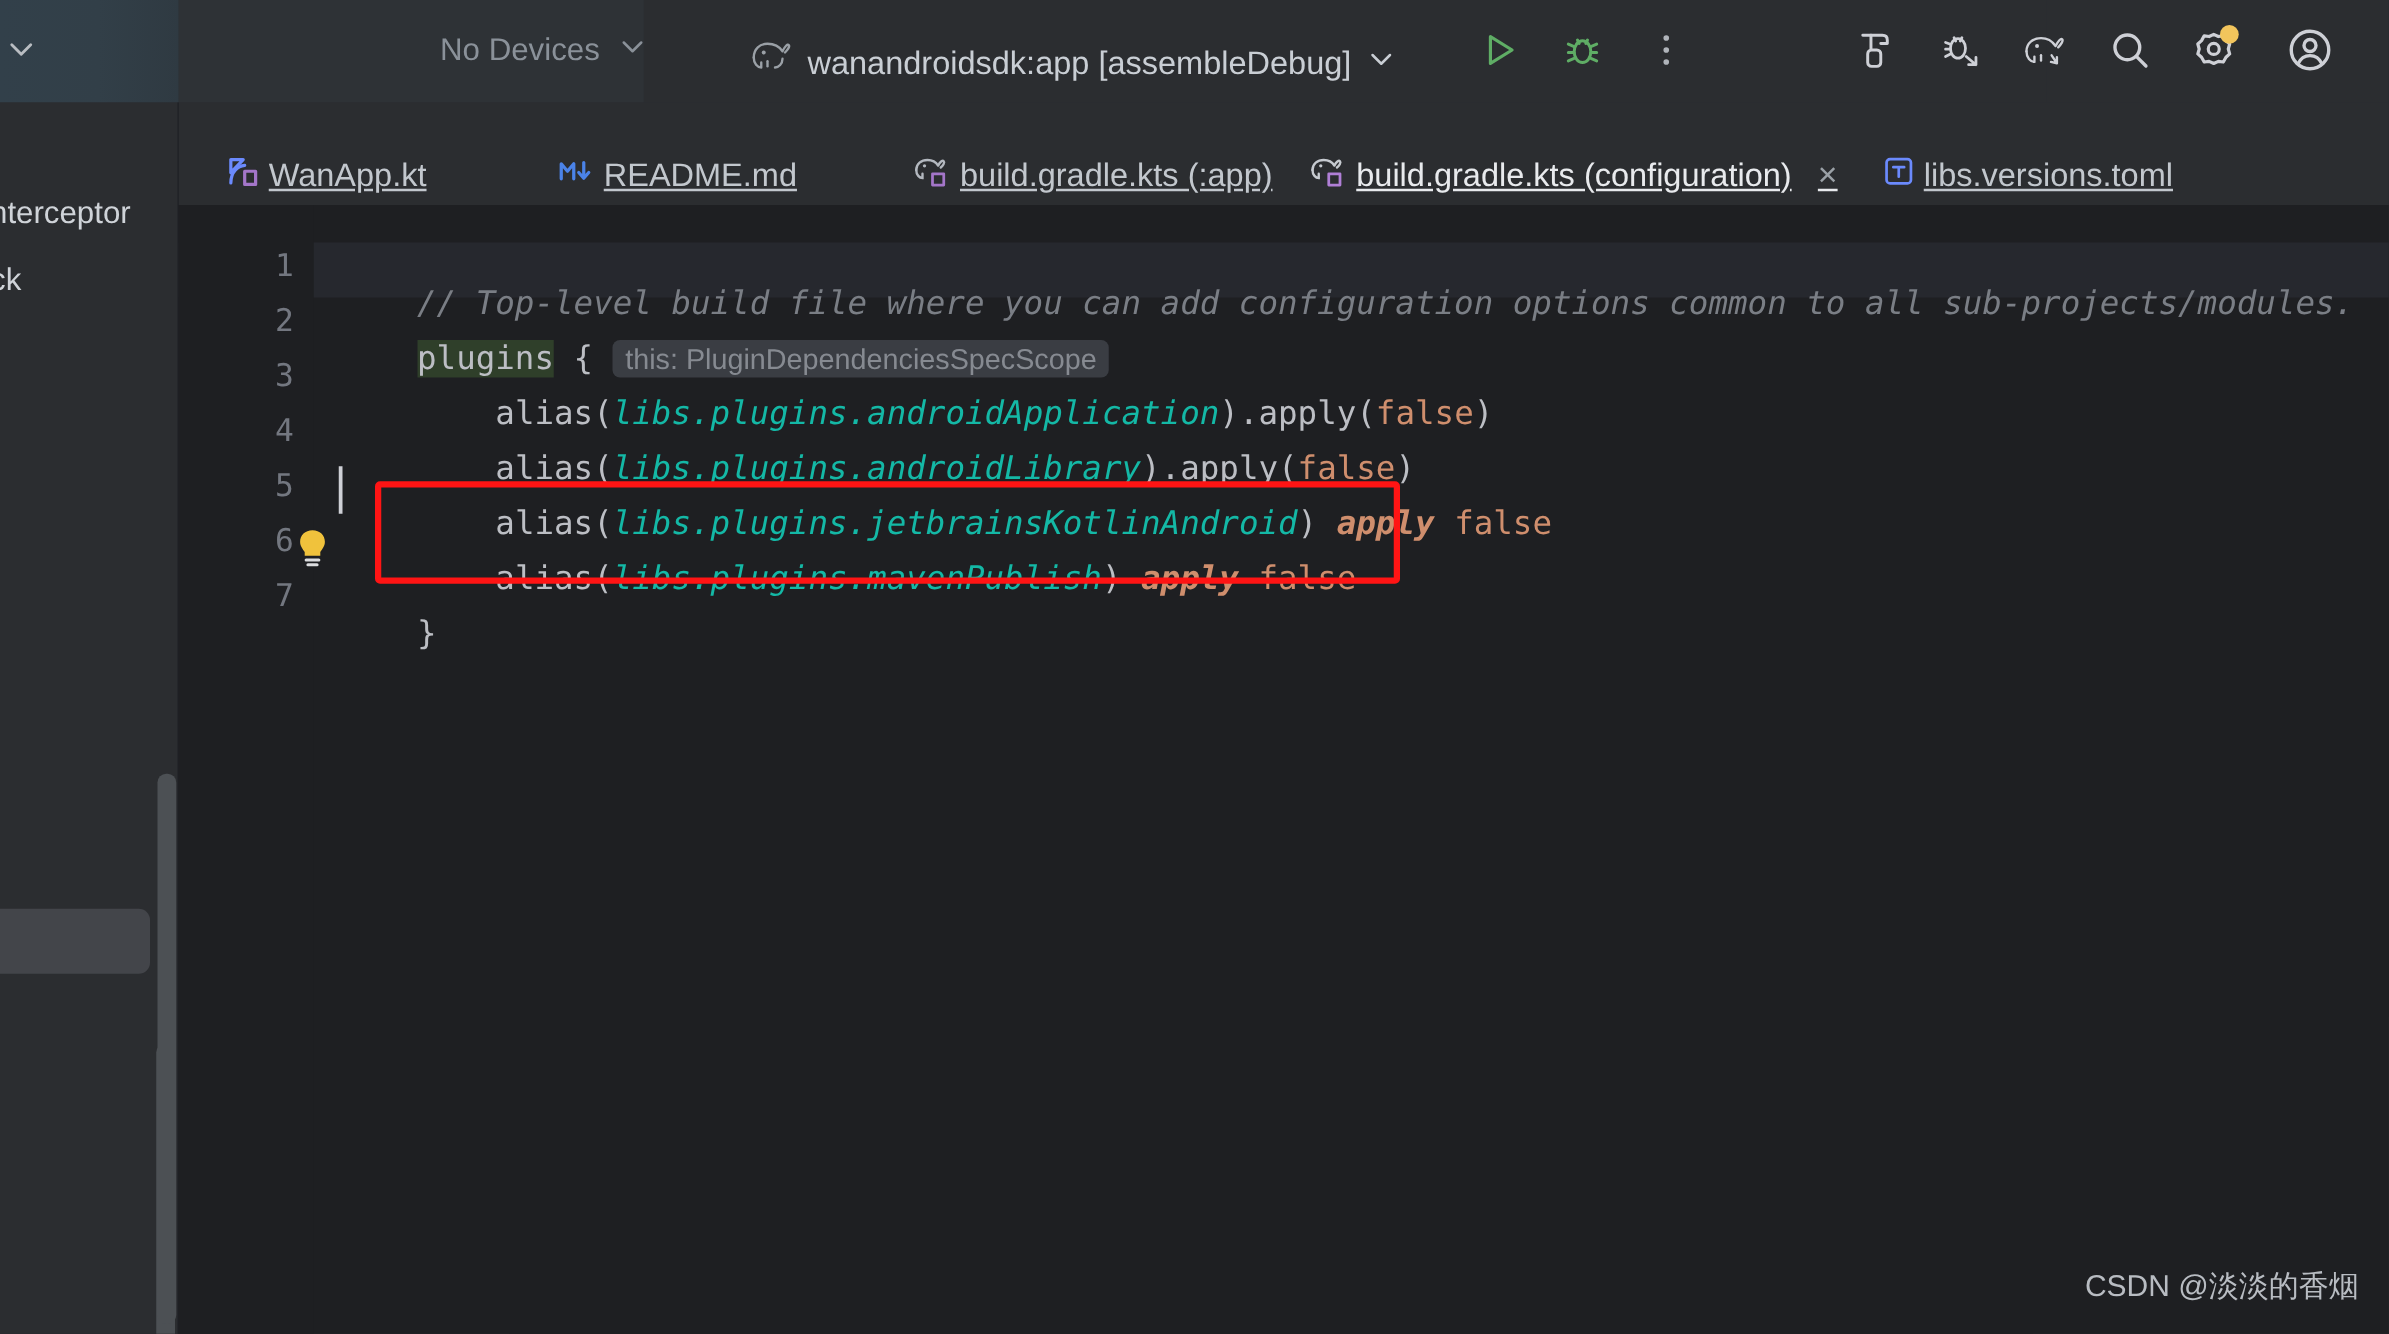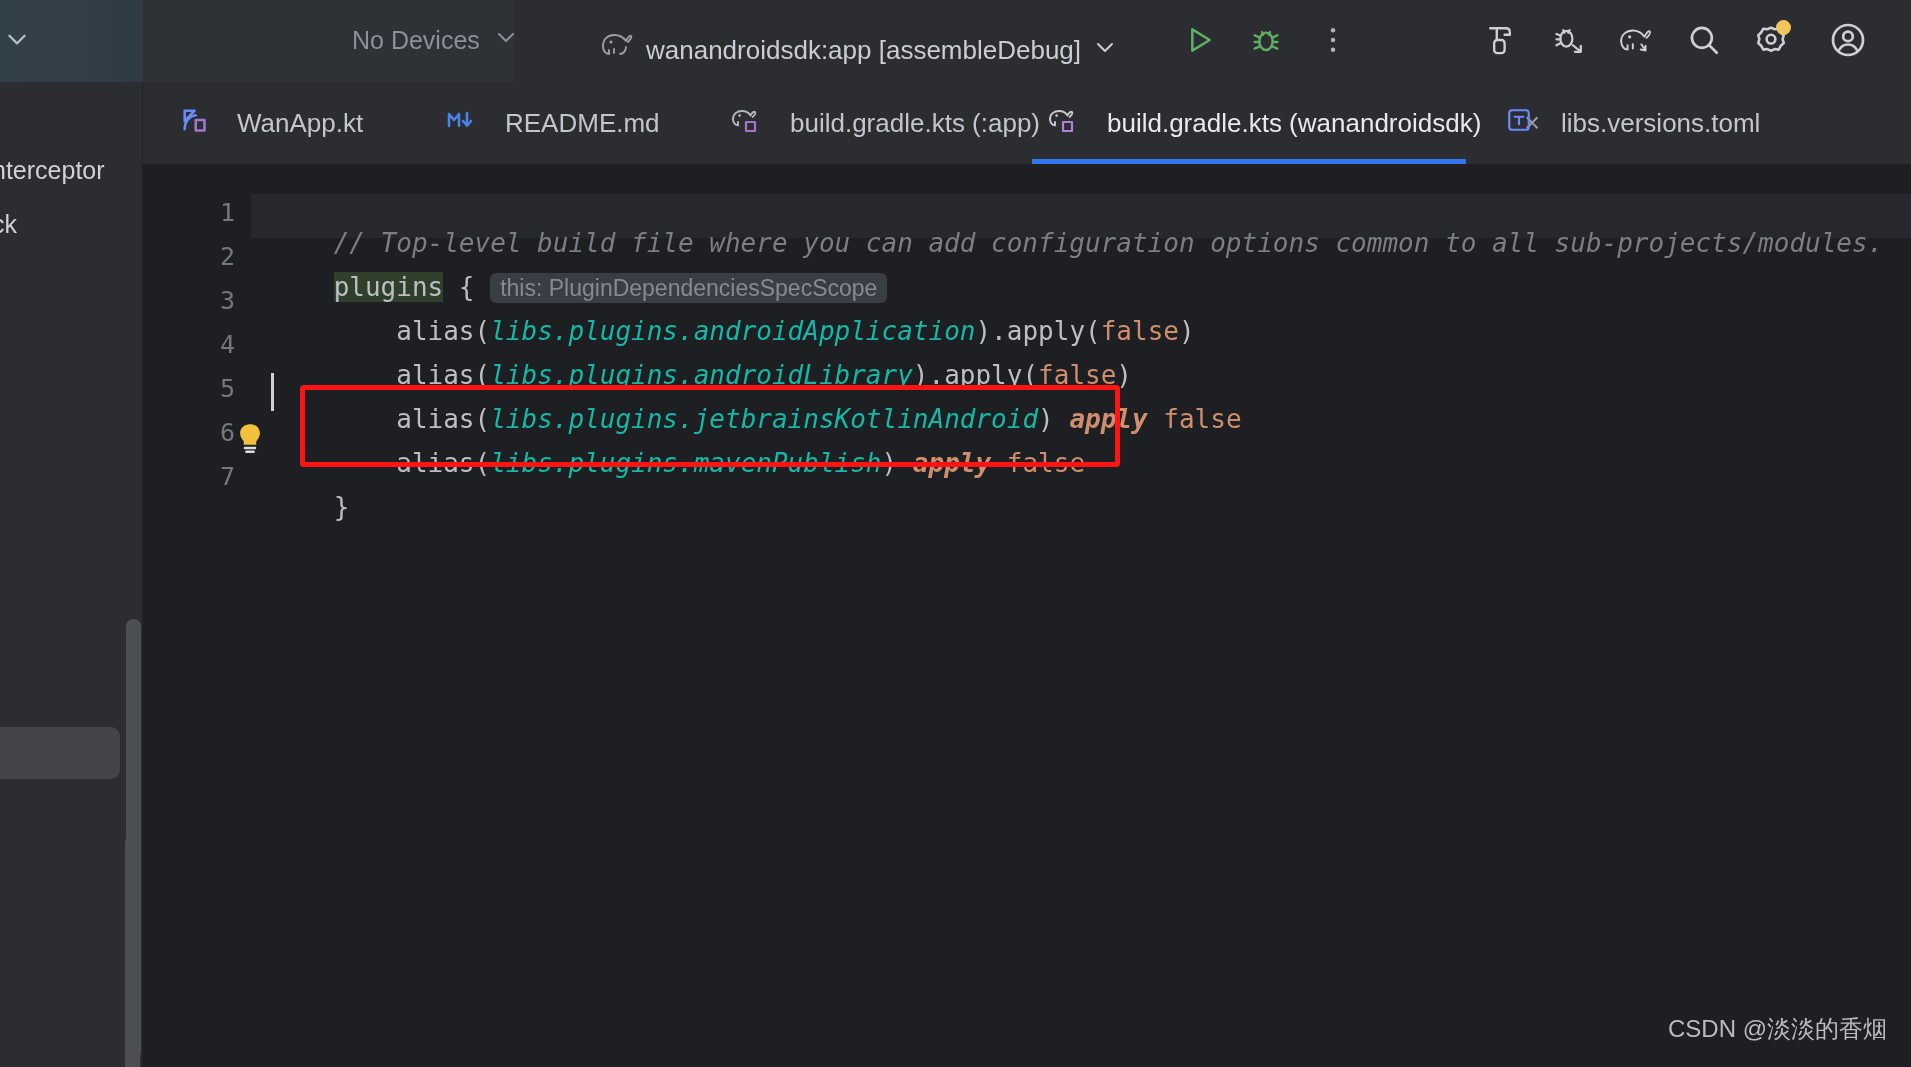--- a/index.html
+++ b/index.html
@@ -48,24 +48,24 @@
     display: flex; align-items: center; justify-content: center;
   }
 
   
   #tabbar {
     position: absolute; left: 143px; top: 82px;
     width: 1768px; height: 82px;
     background: #2b2d30;
   }
   .tab {
-    position: absolute; top: 0; height: 82px;
-    display: flex; align-items: center; gap: 29px;
+    position: absolute; top: 17px; height: 82px;
+    display: flex; align-items: center; gap: 7px;
     padding: 0 16px;
-    color: #c2c7cd; font-size: 26px; white-space: nowrap;
+    color: #c2c7cd; font-size: 26px; white-space: nowrap; text-decoration: underline;
   }
   .tab.active { color: #e8eaed; }
   .tab-underline {
     position: absolute; bottom: 0; left: 0; right: 0;
     height: 5px; background: #3574f0;
   }
   .tab-close { color: #9aa0a6; font-size: 27px; margin-left: 14px; }
 
   
   #sidebar {
@@ -311,21 +311,21 @@
 
   <div class="tab active" style="left:889px; width:434px;">
     <span>
       <svg width="30" height="28" viewBox="0 0 30 28" fill="none">
         <path d="M2 13 C2 8 6 5 11 5 C15 5 18 7 19.5 9.5 C21 6.5 23 5 24 6 C25 7 23.4 9.6 21.6 11" stroke="#c6cad0" stroke-width="1.9" stroke-linecap="round" stroke-linejoin="round"></path>
         <path d="M2 13 C2 17 4.6 19.4 7 19.4 L7 16" stroke="#c6cad0" stroke-width="1.9" stroke-linecap="round"></path>
         <circle cx="8.6" cy="9.6" r="1.3" fill="#c6cad0"></circle>
         <path d="M15 16 L24 16 L24 25 L15 25 Z" stroke="#b07fd6" stroke-width="2.2" stroke-linejoin="round" fill="none"></path>
       </svg>
     </span>
-    <span>build.gradle.kts (wanandroidsdk)</span>
+    <span>build.gradle.kts (configuration)</span>
     <span class="tab-close">×</span>
     <span class="tab-underline"></span>
   </div>
 
   <div class="tab" style="left:1347px;justify-content:center;">
     <span>
       <svg width="26" height="26" viewBox="0 0 24 24" fill="none">
         <rect x="3" y="3" width="18" height="18" rx="2.6" stroke="#6b8afd" stroke-width="2"></rect>
         <path d="M8 9 L16 9 M12 9 L12 16" stroke="#6b8afd" stroke-width="2" stroke-linecap="round"></path>
       </svg>

